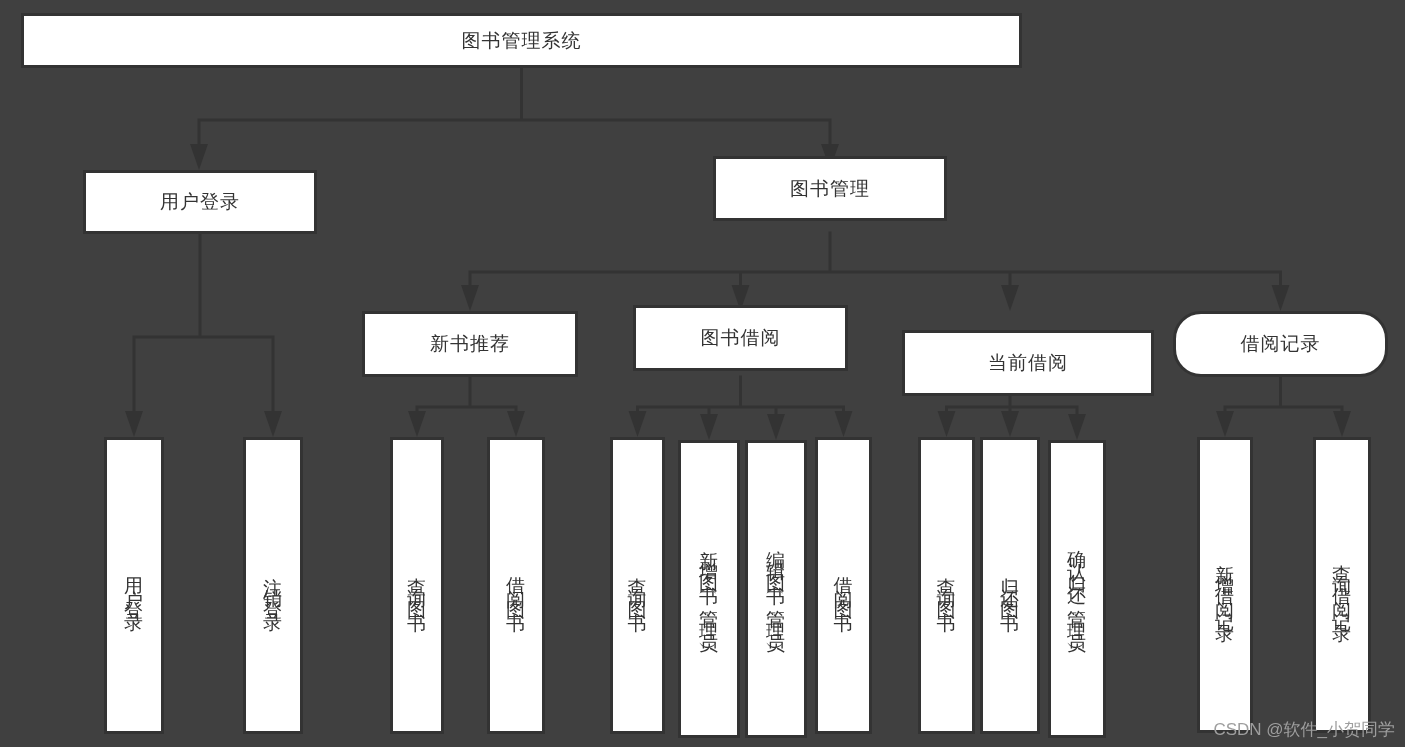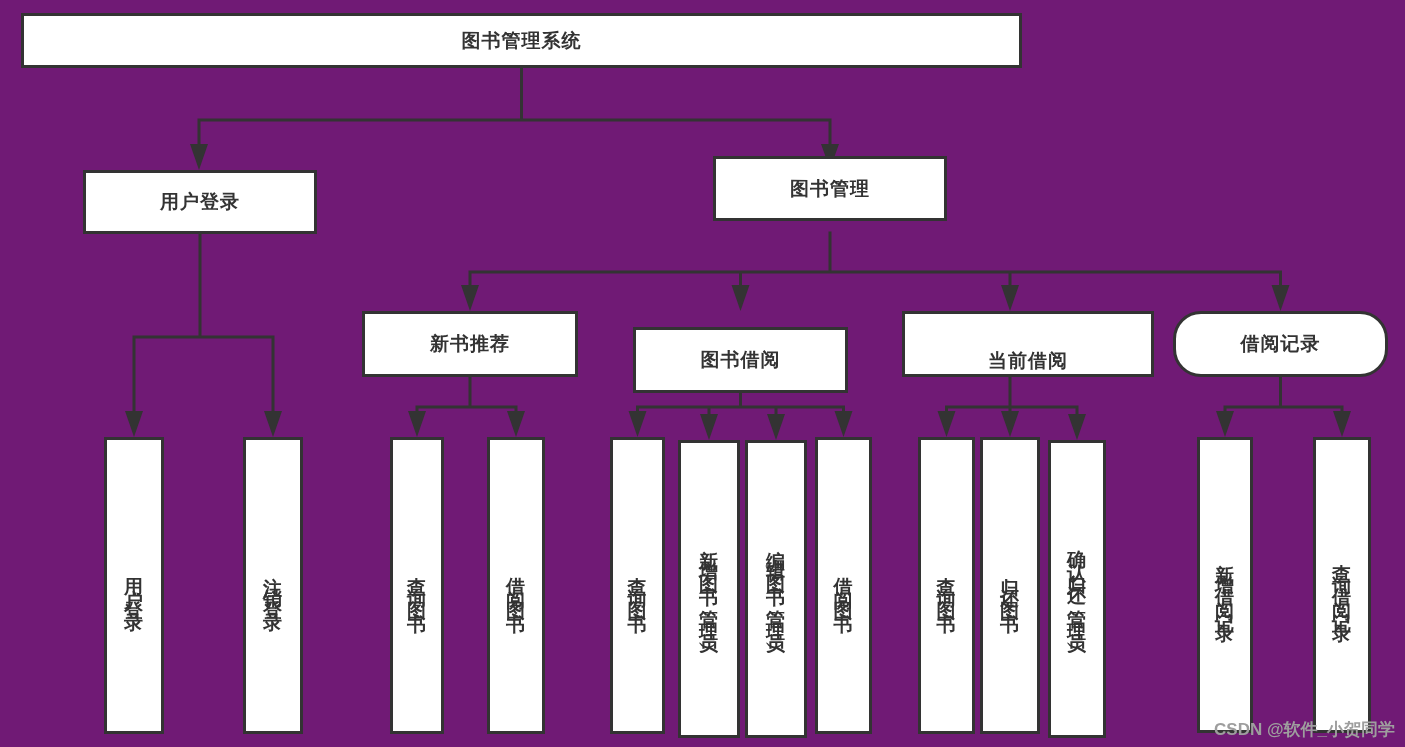--- a/index.html
+++ b/index.html
@@ -1,23 +1,22 @@
 <!DOCTYPE html>
 <html><head>
 <meta charset="utf-8">
 <style>
   html,body{margin:0;padding:0;background:#ffffff;}
   .canvas{
     position:relative;
     width:1405px;height:747px;
-    background:#701a75;
+    background:#404040;
     font-family:"Liberation Sans", sans-serif;
     color:#333333;
     overflow:hidden;
-    font-weight:bold;
   }
   .connectors{position:absolute;left:0;top:0;z-index:0;}
   .node{
     position:absolute;
     box-sizing:border-box;
     background:#ffffff;
     border:3px solid #333333;
     display:flex;
     align-items:center;
     justify-content:center;
@@ -45,22 +44,22 @@
     color:#9e9e9e;
     z-index:2;
     white-space:nowrap;
     text-align:center;
   }
   
   #n-root{left:21px;top:13px;width:1001px;height:55px;}
   #n-user-login{left:83px;top:170px;width:234px;height:64px;}
   #n-book-mgmt{left:713px;top:156px;width:234px;height:65px;}
   #n-new-book-rec{left:362px;top:311px;width:216px;height:66px;}
-  #n-book-borrow{left:633px;top:327px;width:215px;height:66px;}
-  #n-current-borrow{left:902px;top:311px;width:252px;height:66px;align-items:flex-end;}
+  #n-book-borrow{left:633px;top:305px;width:215px;height:66px;}
+  #n-current-borrow{left:902px;top:330px;width:252px;height:66px;}
   #n-borrow-record{left:1173px;top:311px;width:215px;height:66px;border-radius:28px;}
   #n-leaf-user-login{left:104px;top:437px;width:60px;height:297px;}
   #n-leaf-logout{left:243px;top:437px;width:60px;height:297px;}
   #n-nbr-query{left:390px;top:437px;width:54px;height:297px;}
   #n-nbr-borrow{left:487px;top:437px;width:58px;height:297px;}
   #n-bb-query{left:610px;top:437px;width:55px;height:297px;}
   #n-bb-add{left:678px;top:440px;width:62px;height:298px;}
   #n-bb-edit{left:745px;top:440px;width:62px;height:298px;}
   #n-bb-borrow{left:815px;top:437px;width:57px;height:297px;}
   #n-cb-query{left:918px;top:437px;width:57px;height:297px;}

